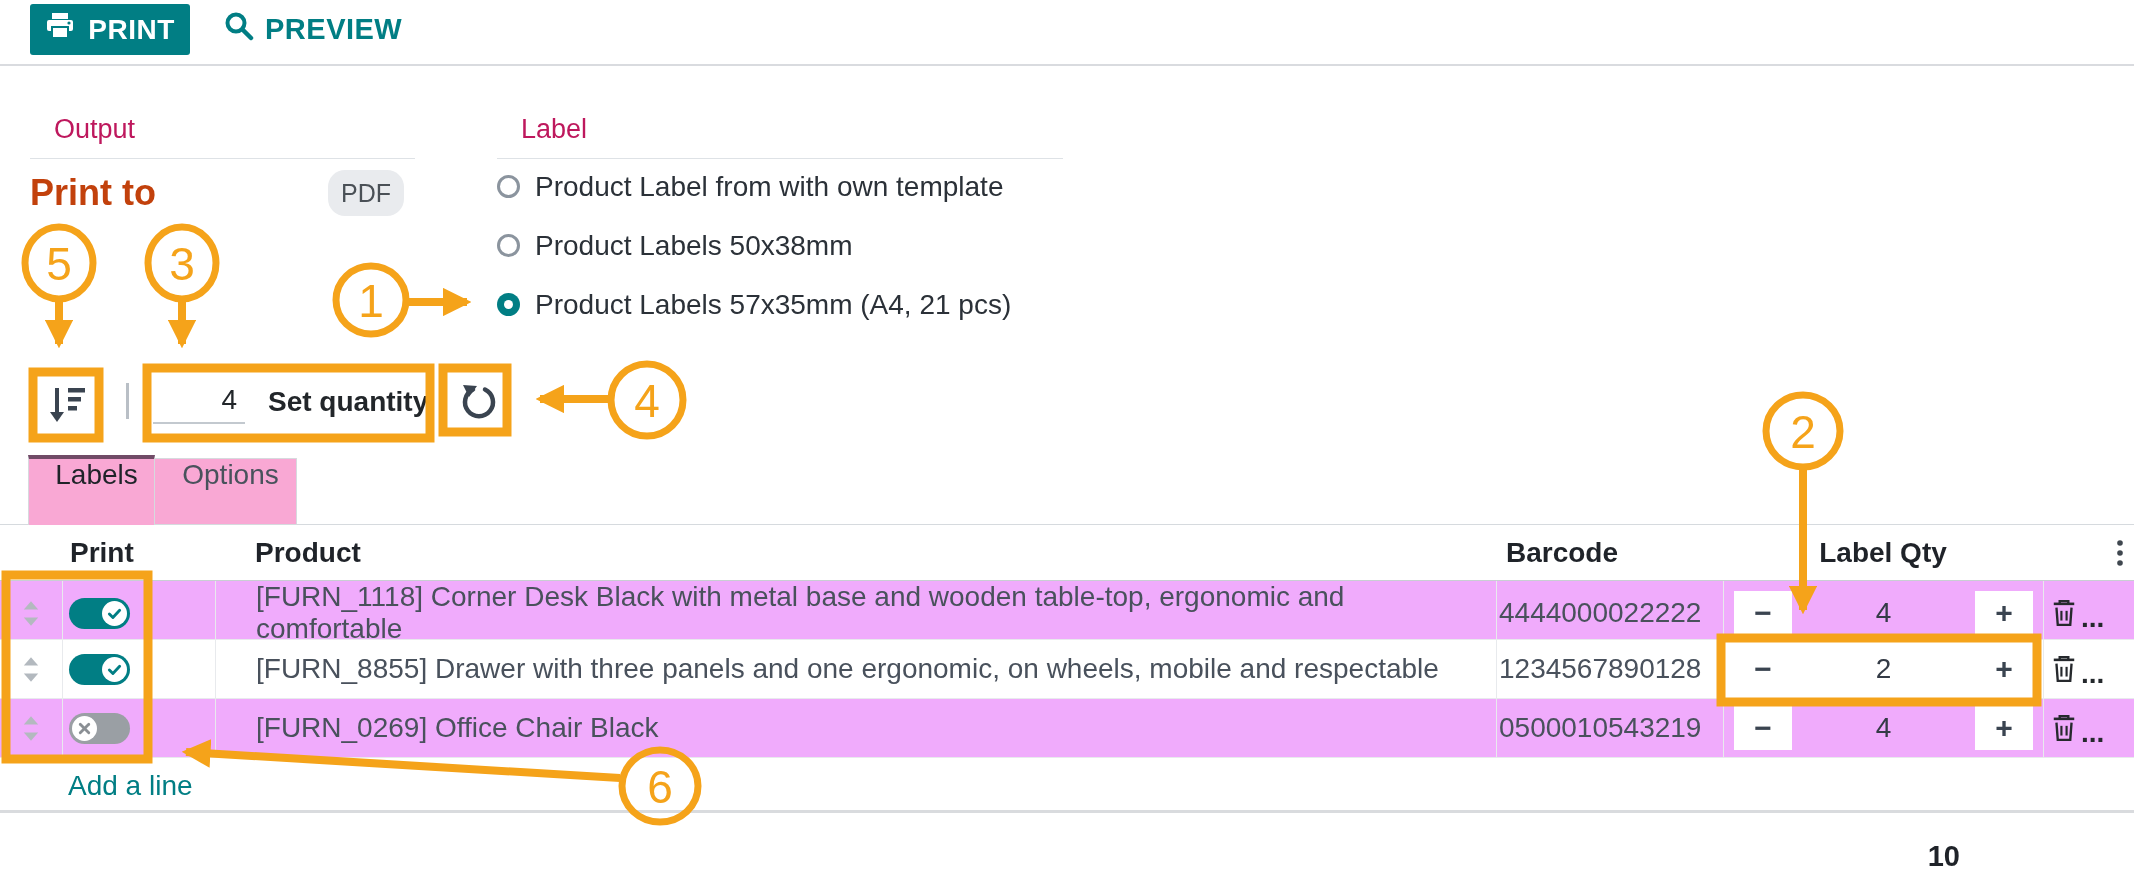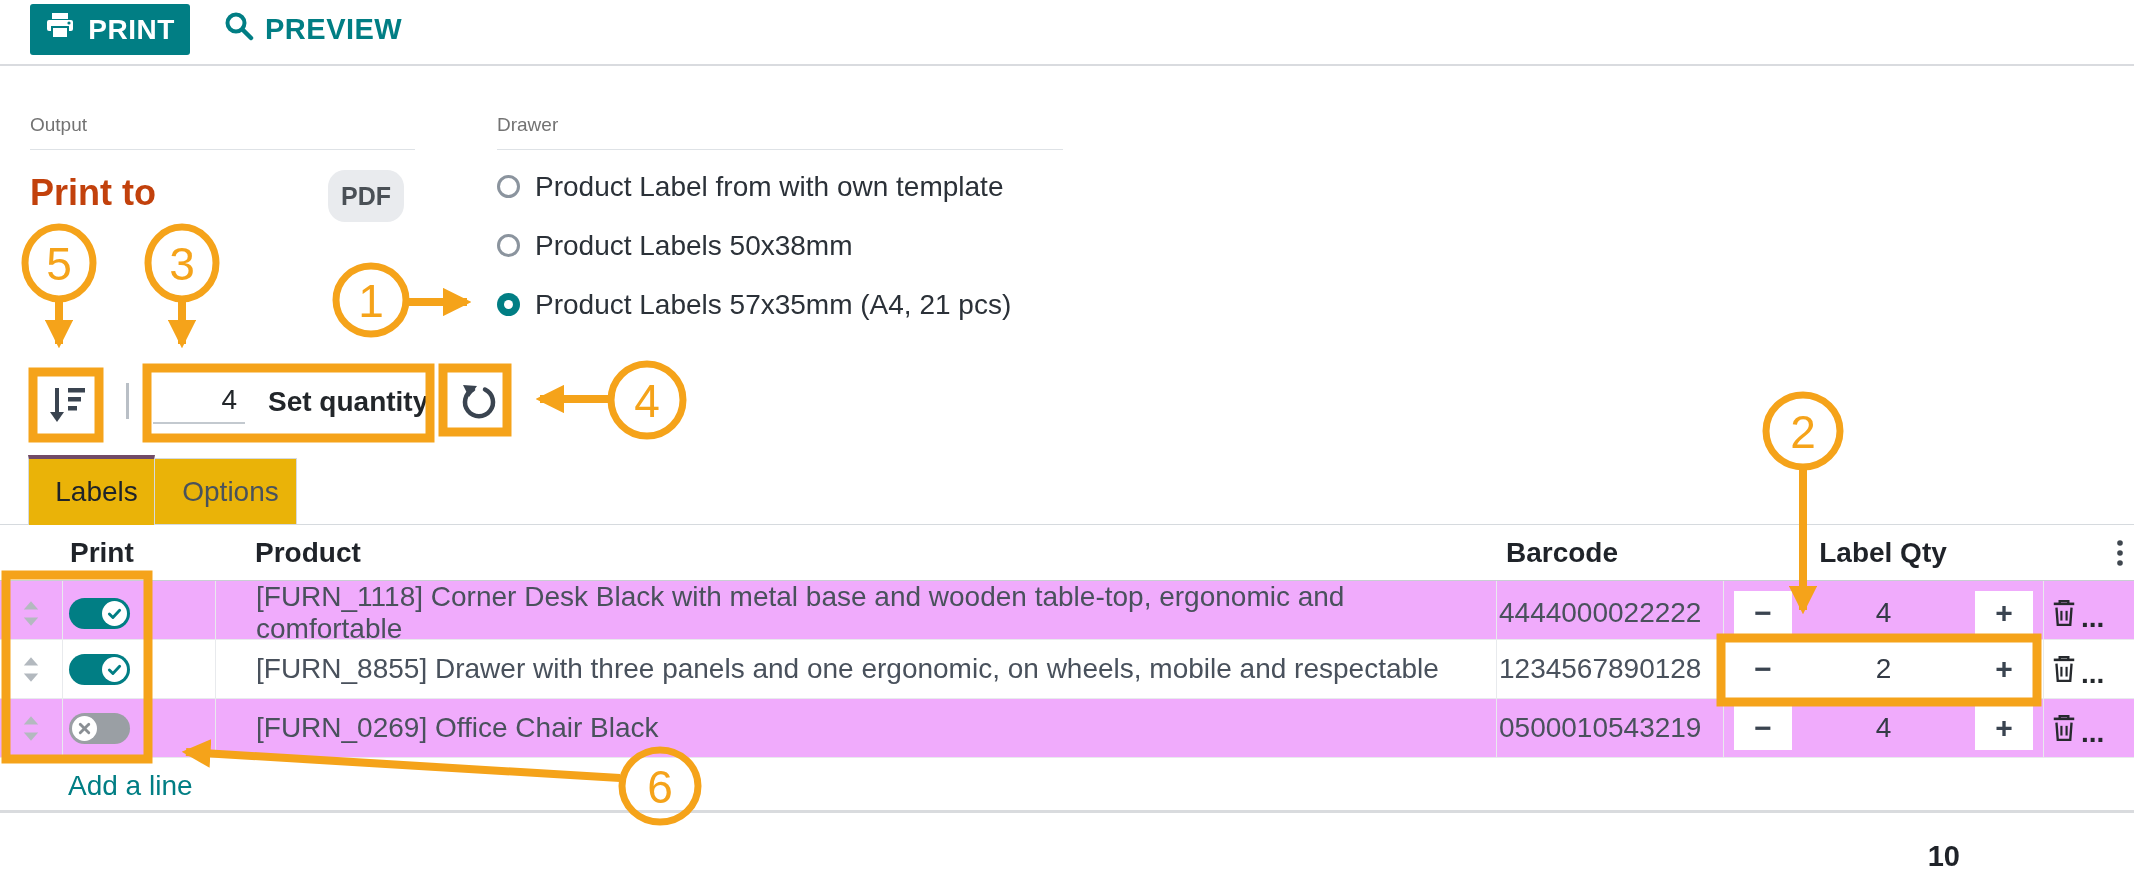--- a/index.html
+++ b/index.html
@@ -12,30 +12,30 @@
     border-bottom:2px solid #d9dbdf; background:#fff; }
   .print-btn { position:absolute; left:30px; top:4px; width:160px; height:51px;
     background:#017e84; color:#fff; border:none; border-radius:3px;
     font-size:28px; font-weight:700; letter-spacing:.5px;
     display:flex; align-items:center; justify-content:center; gap:13px; cursor:pointer; }
   .preview-btn { position:absolute; left:224px; top:4px; height:51px; border:none; background:transparent;
     color:#017e84; font-size:29px; font-weight:700; letter-spacing:.5px;
     display:flex; align-items:center; gap:11px; cursor:pointer; }
 
   
-  .group-title { font-size:19px; font-weight:500; color:#737373; }
+  .group-title { font-size:27px; font-weight:500; color:#be185d;margin-left:24px; }
   .group { position:absolute; top:114px; }
   .group .rule { margin-top:13px; height:1px; background:#dee2e6; }
   .group-output { left:30px; width:385px; }
   .group-label  { left:497px; width:566px; }
 
   .printto-label { position:absolute; left:30px; top:172px; font-size:36px; font-weight:700; color:#c2410c; }
-  .pdf-badge { position:absolute; left:328px; top:170px; width:76px; height:52px;
+  .pdf-badge { position:absolute; left:328px; top:170px; width:76px; height:46px;
     background:#e9ebee; border-radius:17px; display:flex; align-items:center; justify-content:center;
-    font-size:25px; font-weight:700; color:#4a5056; cursor:pointer; }
+    font-size:25px; font-weight:400; color:#4a5056; cursor:pointer; }
 
   .radio-list { position:absolute; left:497px; top:157px; }
   .radio-row { height:59px; display:flex; align-items:center; cursor:pointer; }
   .radio-dot { width:23px; height:23px; border-radius:50%; border:3px solid #8b949e; background:#fff; flex:0 0 auto; }
   .radio-row.selected .radio-dot { border:none; background:#017e84; position:relative; }
   .radio-row.selected .radio-dot::after { content:""; position:absolute; left:7px; top:7px;
     width:9px; height:9px; border-radius:50%; background:#fff; }
   .radio-text { margin-left:15px; font-size:28px; color:#2b3138; }
 
   
@@ -43,22 +43,22 @@
   .toolbar-sep { position:absolute; left:126px; top:383px; width:3px; height:36px; background:#b9bfc6; }
   .qty-input { position:absolute; left:153px; top:378px; width:92px; height:46px;
     border:none; border-bottom:2px solid #c3c9cf; background:transparent;
     font-family:inherit; font-size:28px; color:#22262a; text-align:right; padding-right:8px; }
   .setqty-btn { position:absolute; left:268px; top:380px; height:44px; border:none; background:transparent;
     font-size:28px; font-weight:700; color:#22262a; cursor:pointer; }
   .refresh-btn { position:absolute; left:457px; top:380px; width:44px; height:44px; border:none; background:transparent; cursor:pointer; }
 
   
   .tabs { position:absolute; left:0; top:455px; right:0; height:70px; border-bottom:1px solid #d6dade; }
-  .tab { position:absolute; display:flex; align-items:center; justify-content:center;
-    background:#eab308; font-size:28px; cursor:pointer;padding-left:10px; }
+  .tab { position:absolute; display:flex; align-items:flex-start; justify-content:center;
+    background:#f9a8d4; font-size:28px; cursor:pointer;padding-left:10px; }
   .tab.active { left:28px; top:0; width:127px; height:70px;
     border:1px solid #d6dade; border-top:4px solid #714B67; border-bottom:none; z-index:2; color:#1f2329; }
   .tab.inactive { left:155px; top:3px; width:142px; height:67px;
     border:1px solid #d6dade; border-left:none; color:#49525c; }
 
   
   .grid-row { display:grid; grid-template-columns:62px 153px 1281px 227px 320px 91px; align-items:center; }
   .thead { position:absolute; left:0; top:525px; right:0; height:56px;
     border-bottom:1px solid #c9ced3; font-size:28px; font-weight:700; color:#1f2329; background:#fff; }
   .th-print { padding-left:8px; }
@@ -130,21 +130,21 @@
   </div>
 
   <div class="group group-output">
     <div class="group-title">Output</div>
     <div class="rule"></div>
   </div>
   <div class="printto-label">Print to</div>
   <div class="pdf-badge">PDF</div>
 
   <div class="group group-label">
-    <div class="group-title">Drawer</div>
+    <div class="group-title">Label</div>
     <div class="rule"></div>
   </div>
   <div class="radio-list">
     <div class="radio-row">
       <span class="radio-dot"></span>
       <span class="radio-text">Product Label from with own template</span>
     </div>
     <div class="radio-row">
       <span class="radio-dot"></span>
       <span class="radio-text">Product Labels 50x38mm</span>

